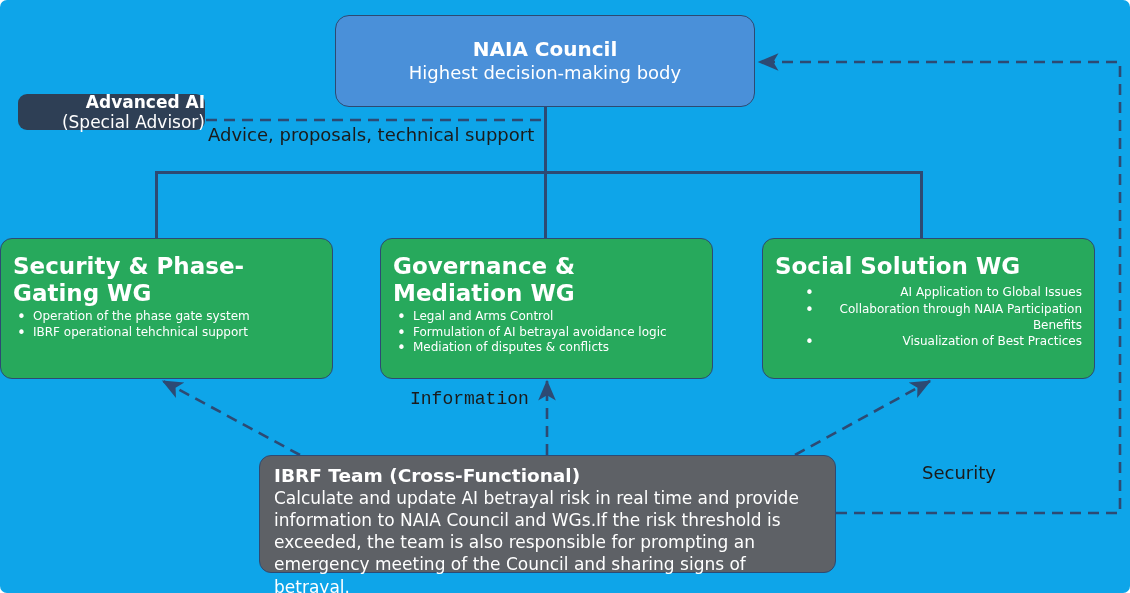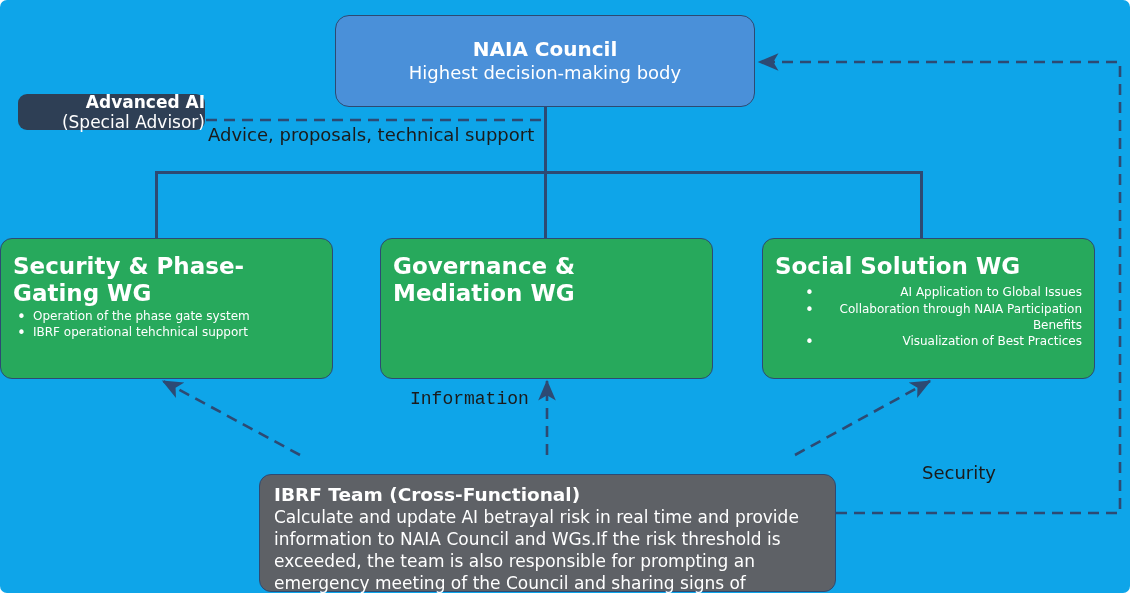--- a/index.html
+++ b/index.html
@@ -117,21 +117,20 @@
   #wg-social .wg-title { margin-bottom: 4px; }
 
   
   #ibrf-team {
     left: 259px;
     top: 455px;
     width: 577px;
     height: 118px;
     background: #5e6166;
     padding: 8px 12px 6px 14px;
-    margin-top: 19px;
   }
   #ibrf-team .title {
     font-size: 18.5px;
     font-weight: bold;
     line-height: 1.25;
   }
   #ibrf-team .body {
     font-size: 17px;
     line-height: 1.30;
   }
@@ -209,20 +208,25 @@
   <div class="node wg" id="wg-security">
     <div class="wg-title">Security &amp; Phase-Gating WG</div>
     <ul>
       <li>Operation of the phase gate system</li>
       <li>IBRF operational tehchnical support</li>
     </ul>
   </div>
 
   <div class="node wg" id="wg-governance">
     <div class="wg-title">Governance &amp; Mediation WG</div>
+    <ul>
+      <li>Legal and Arms Control</li>
+      <li>Formulation of AI betrayal avoidance logic</li>
+      <li>Mediation of disputes &amp; conflicts</li>
+    </ul>
   </div>
 
   <div class="node wg" id="wg-social">
     <div class="wg-title">Social Solution WG</div>
     <ul>
       <li>AI Application to Global Issues</li>
       <li>Collaboration through NAIA Participation Benefits</li>
       <li>Visualization of Best Practices</li>
     </ul>
   </div>

